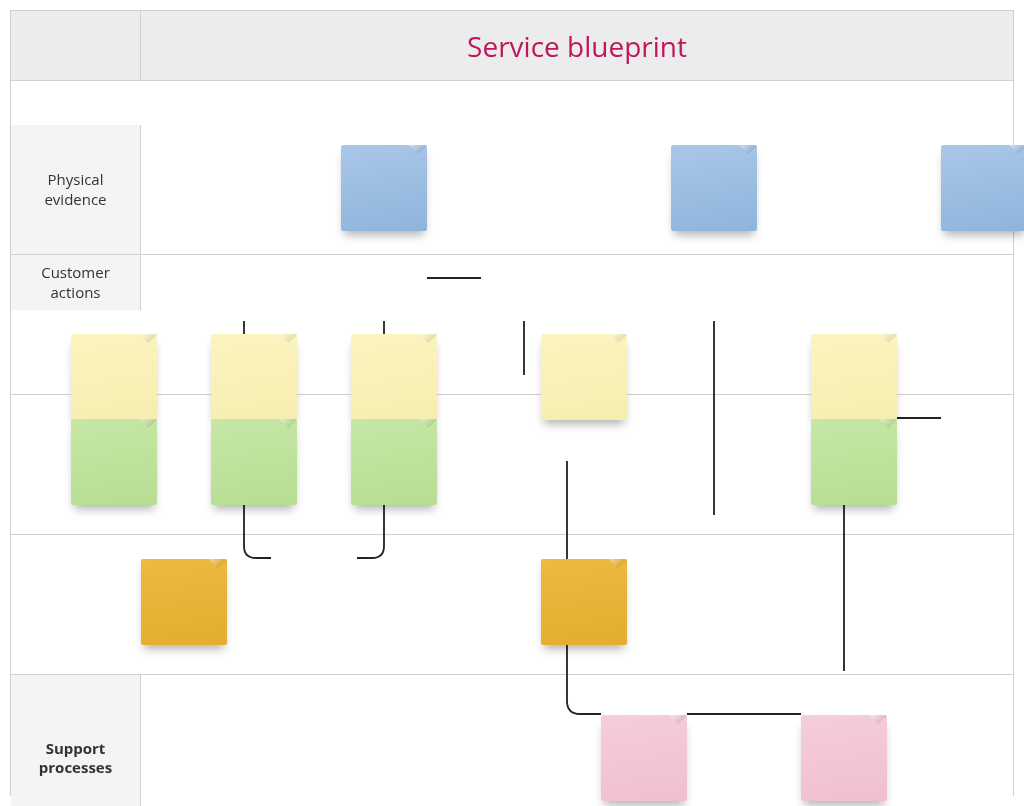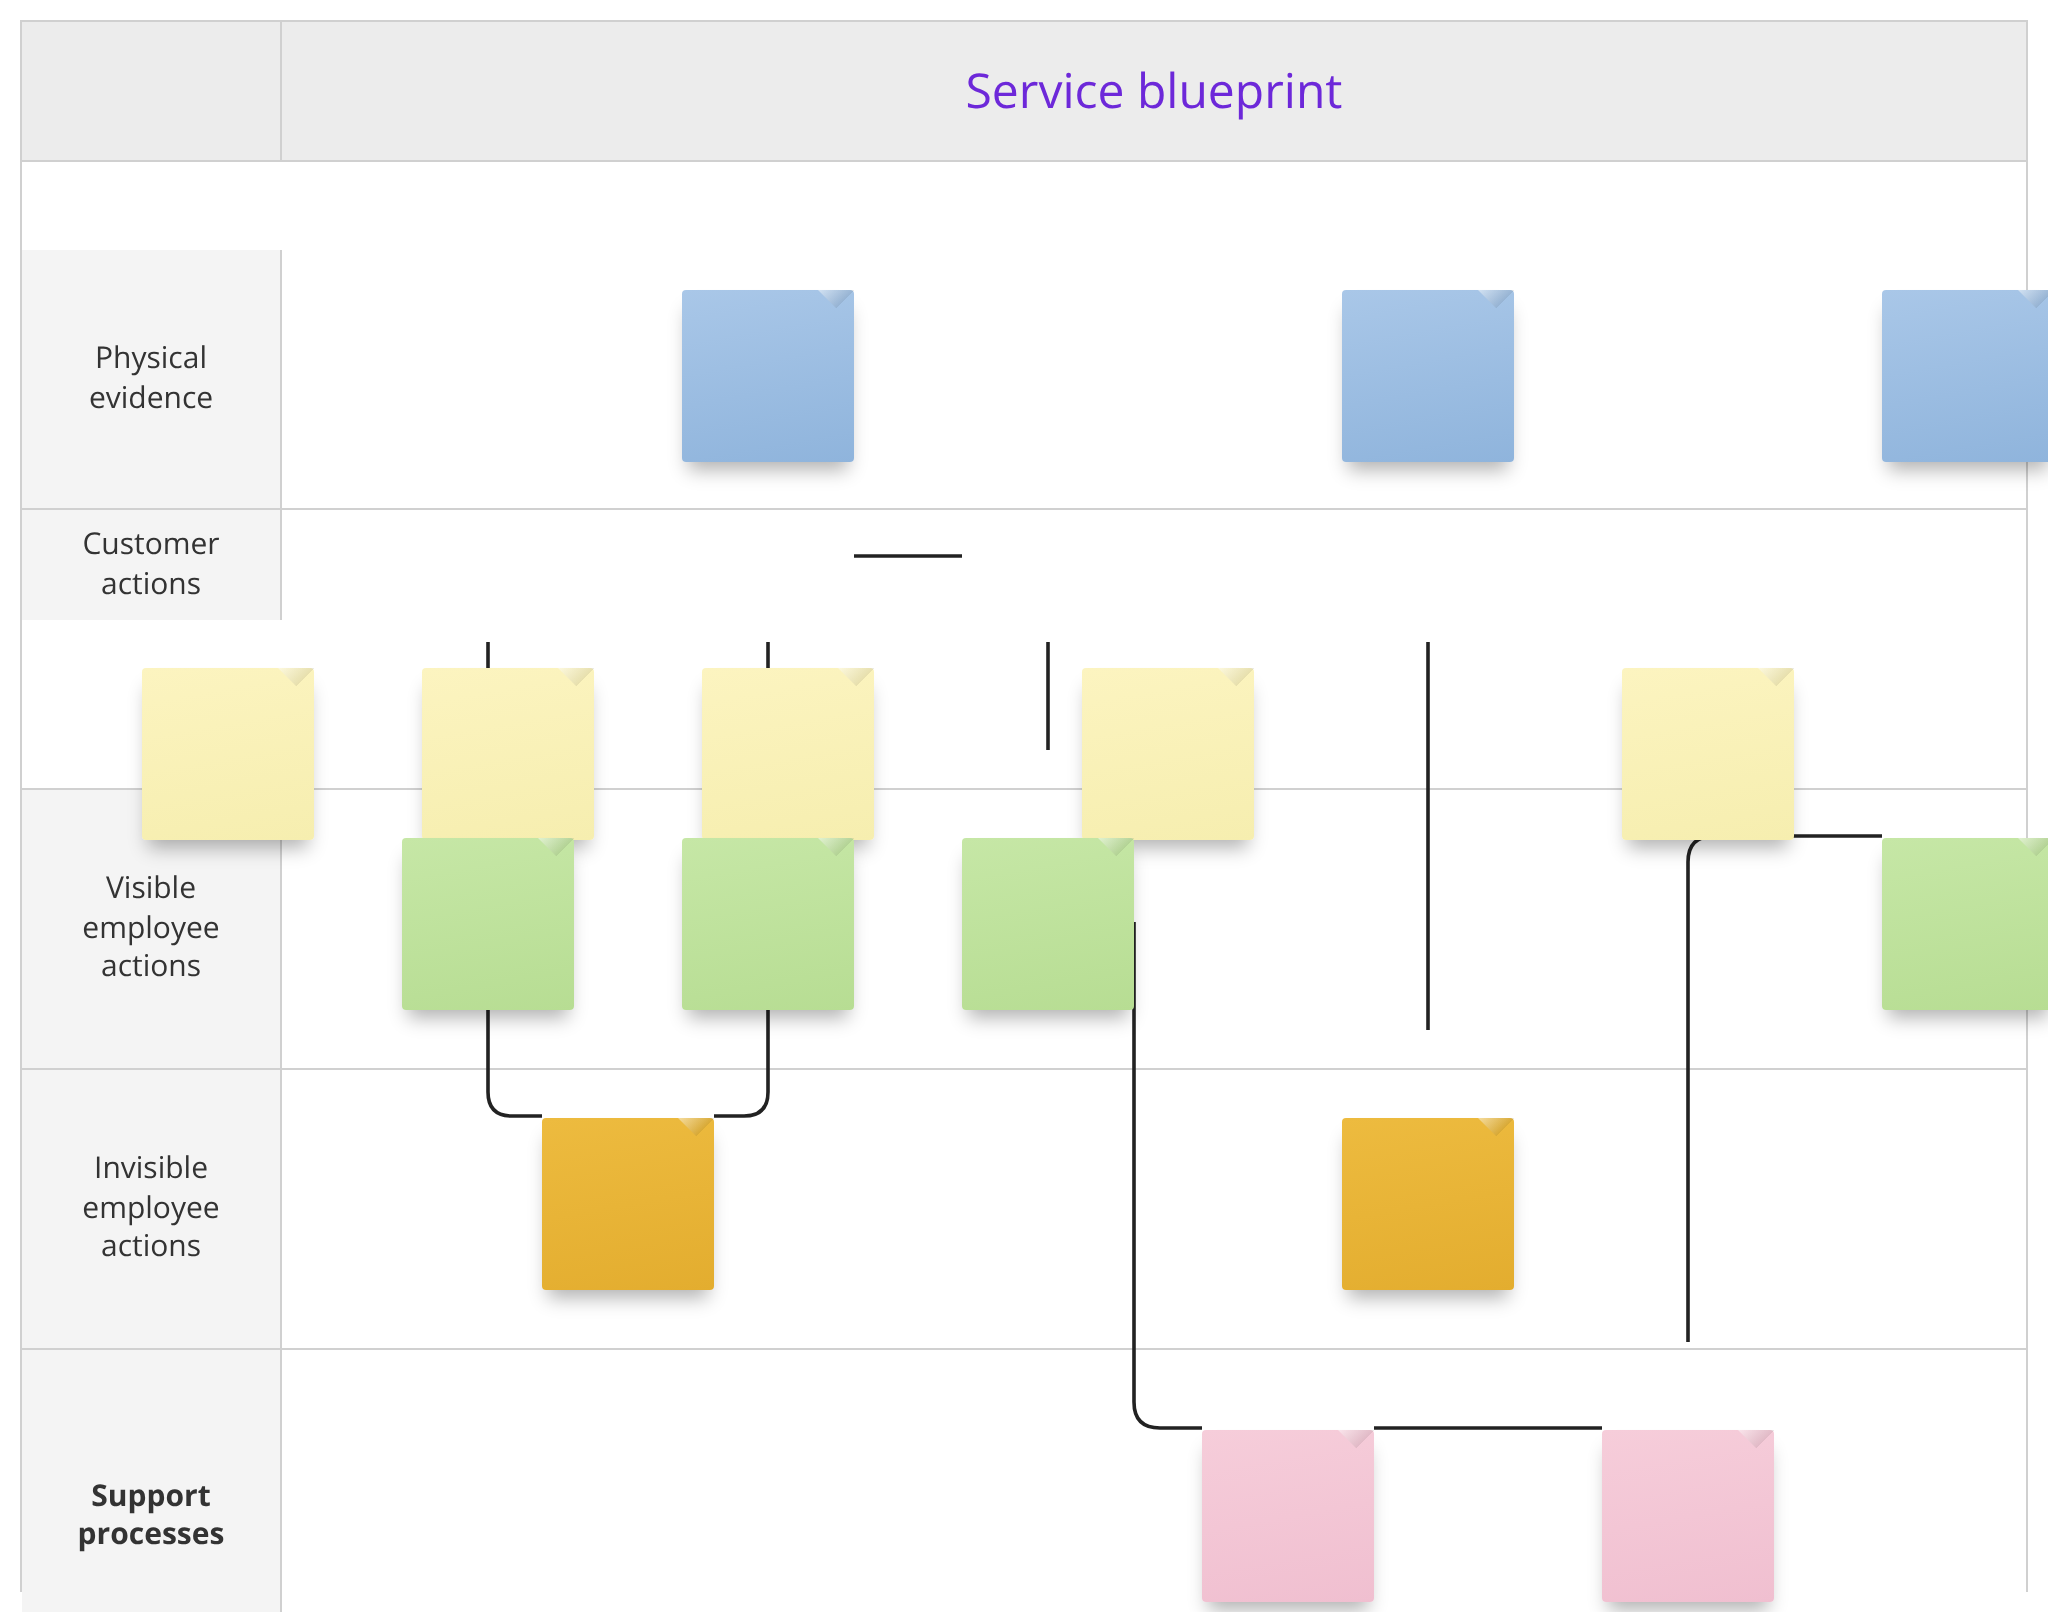--- a/index.html
+++ b/index.html
@@ -27,23 +27,23 @@
   }
   .header-corner {
     width: 130px;
     border-right: 1px solid #d0d0d0;
   }
   .header-title {
     flex: 1;
     display: flex;
     align-items: center;
     justify-content: center;
-    font-size: 24px;
+    font-size: 28px;
     font-weight: 400;
-    color: #6d28d9;
+    color: #be185d;
   }
   
   .body {
     position: relative;
     height: 716px;
   }
   .row {
     display: flex;
     border-bottom: 1px solid #d0d0d0;
   }
@@ -179,21 +179,20 @@
           </div>
           <div class="sticky yellow" style="left: 800px; top: 24px;">
             <div class="paper">
               <div class="fold"></div>
             </div>
           </div>
         </div>
     </div>
 
     <div class="row r3">
-      <div class="row-label">Visible employee actions</div>
       <div class="row-content" id="row-r3">
           <div class="sticky green" style="left: 60px; top: 24px;">
             <div class="paper">
               <div class="fold"></div>
             </div>
           </div>
           <div class="sticky green" style="left: 200px; top: 24px;">
             <div class="paper">
               <div class="fold"></div>
             </div>
@@ -205,21 +204,20 @@
           </div>
           <div class="sticky green" style="left: 800px; top: 24px;">
             <div class="paper">
               <div class="fold"></div>
             </div>
           </div>
         </div>
     </div>
 
     <div class="row r4">
-      <div class="row-label">Invisible employee actions</div>
       <div class="row-content" id="row-r4">
           <div class="sticky orange" style="left: 130px; top: 24px;">
             <div class="paper">
               <div class="fold"></div>
             </div>
           </div>
           <div class="sticky orange" style="left: 530px; top: 24px;">
             <div class="paper">
               <div class="fold"></div>
             </div>

